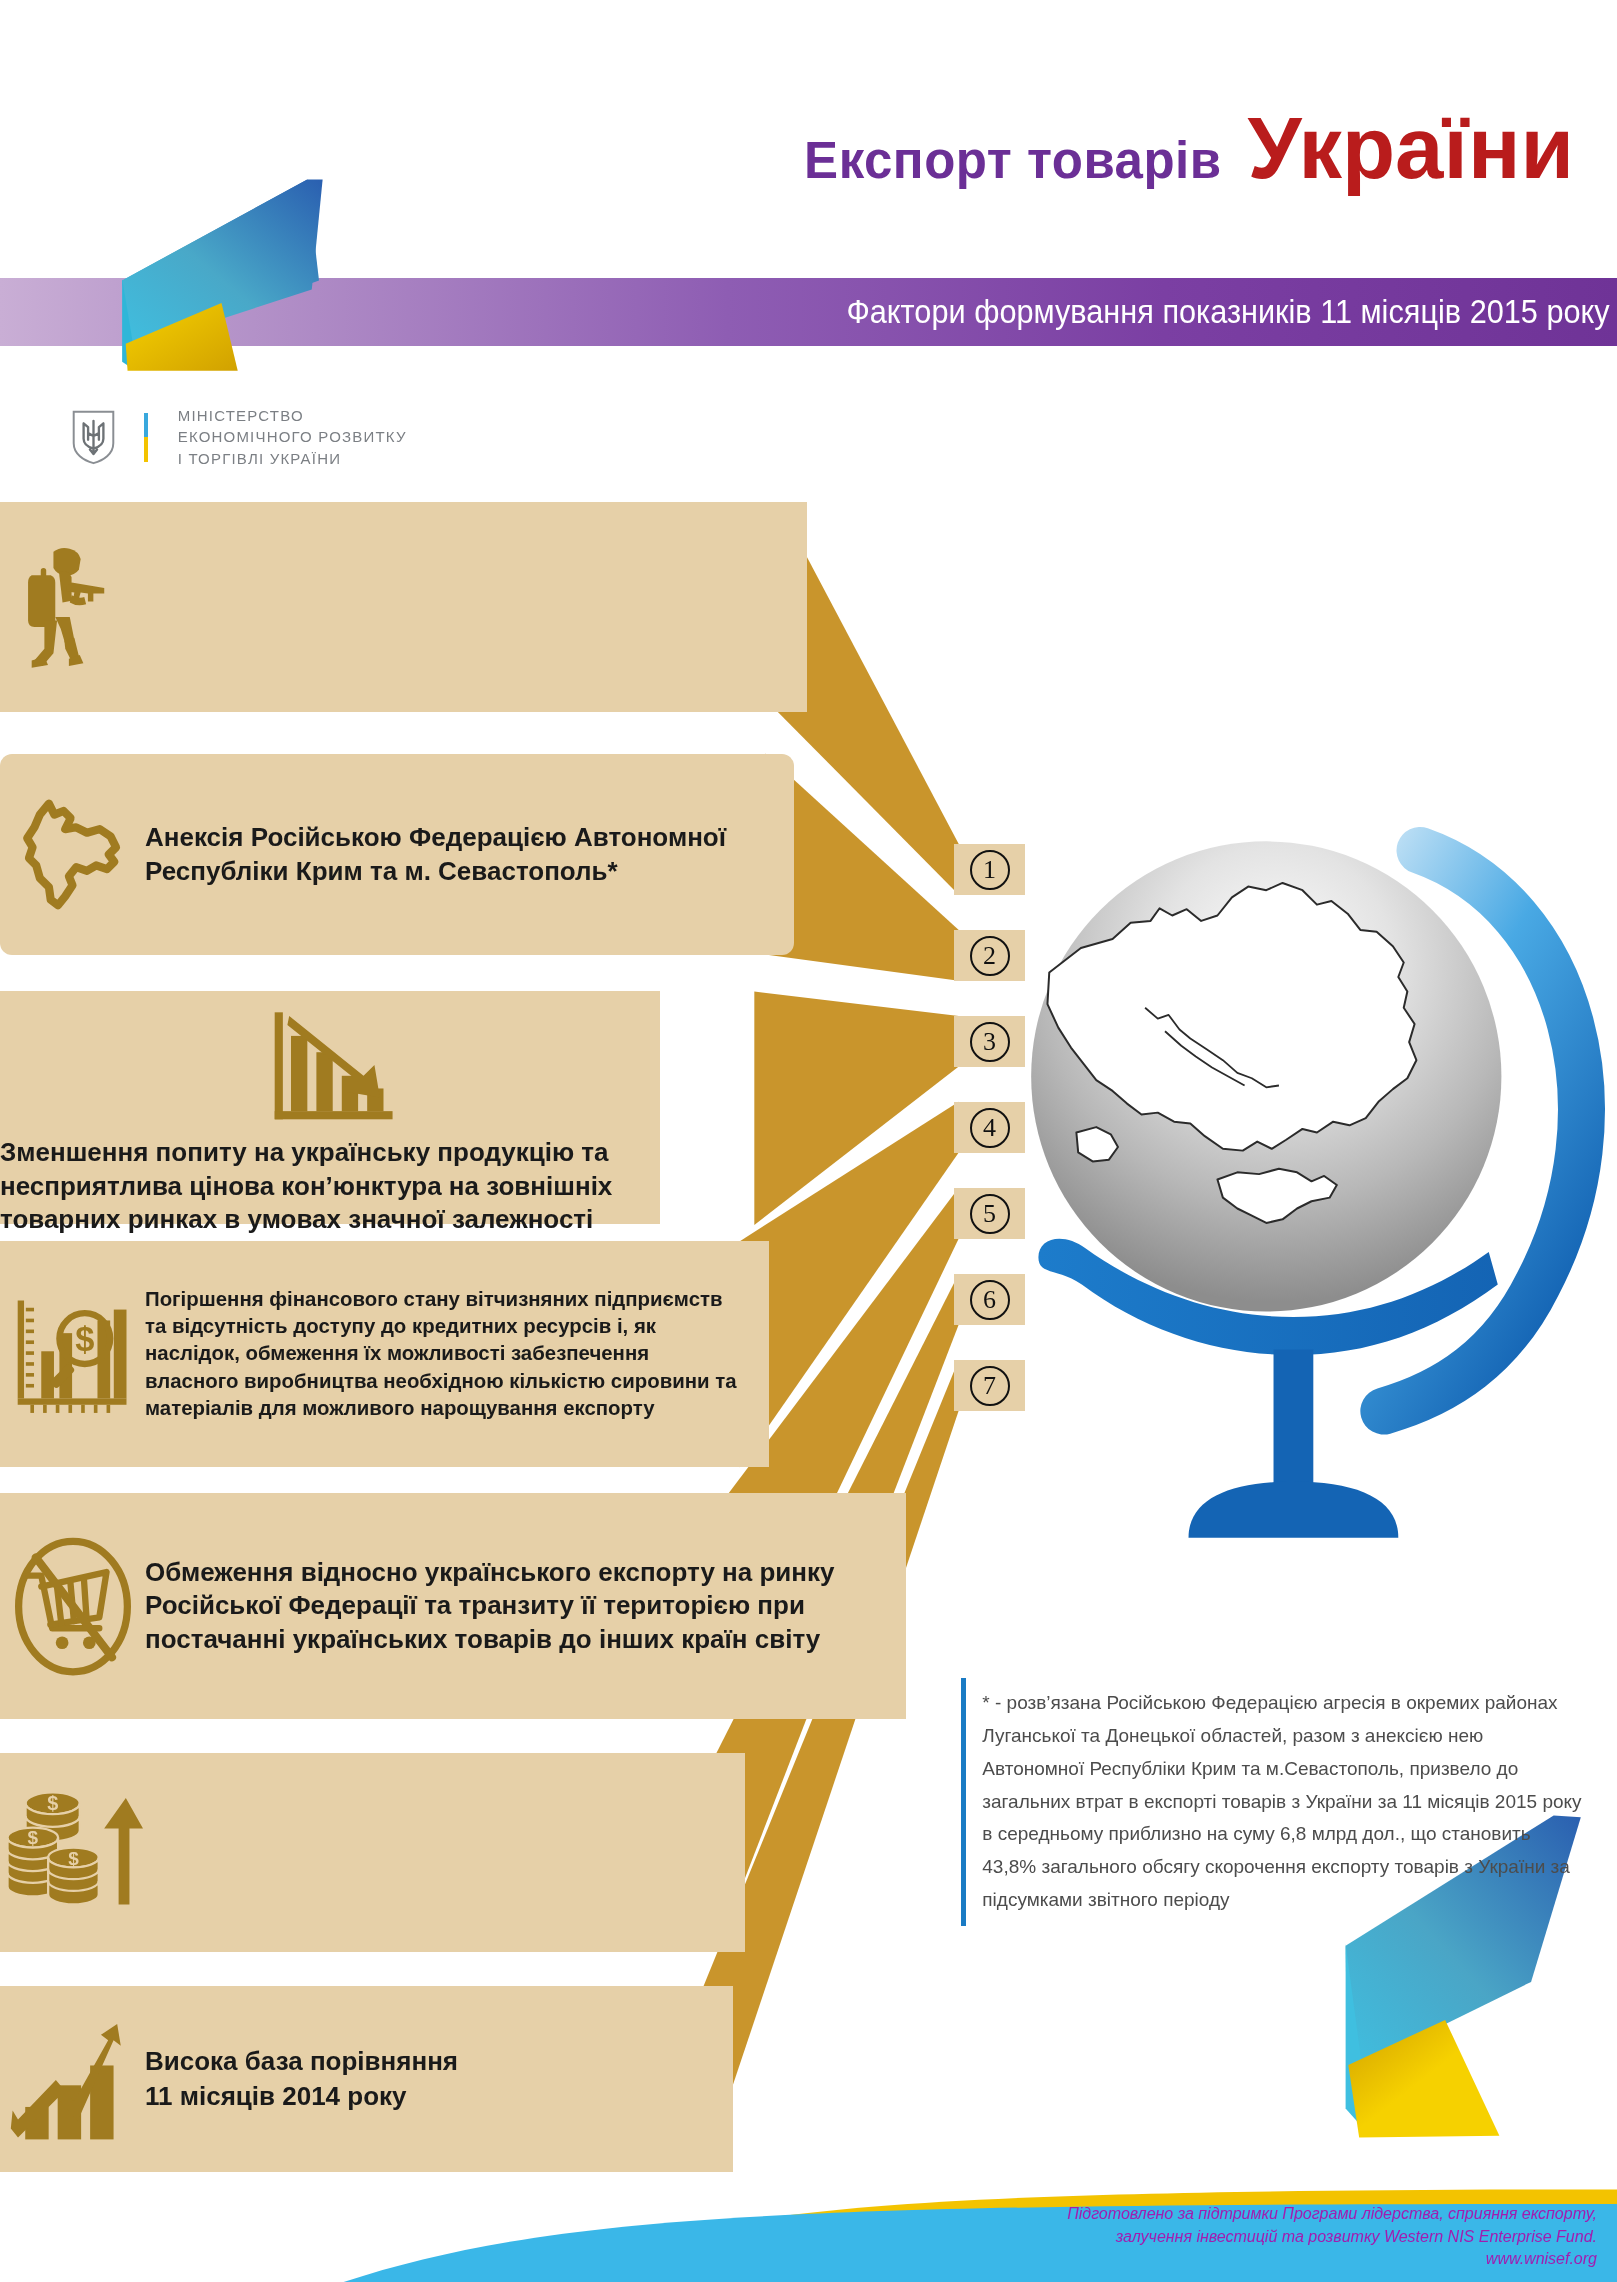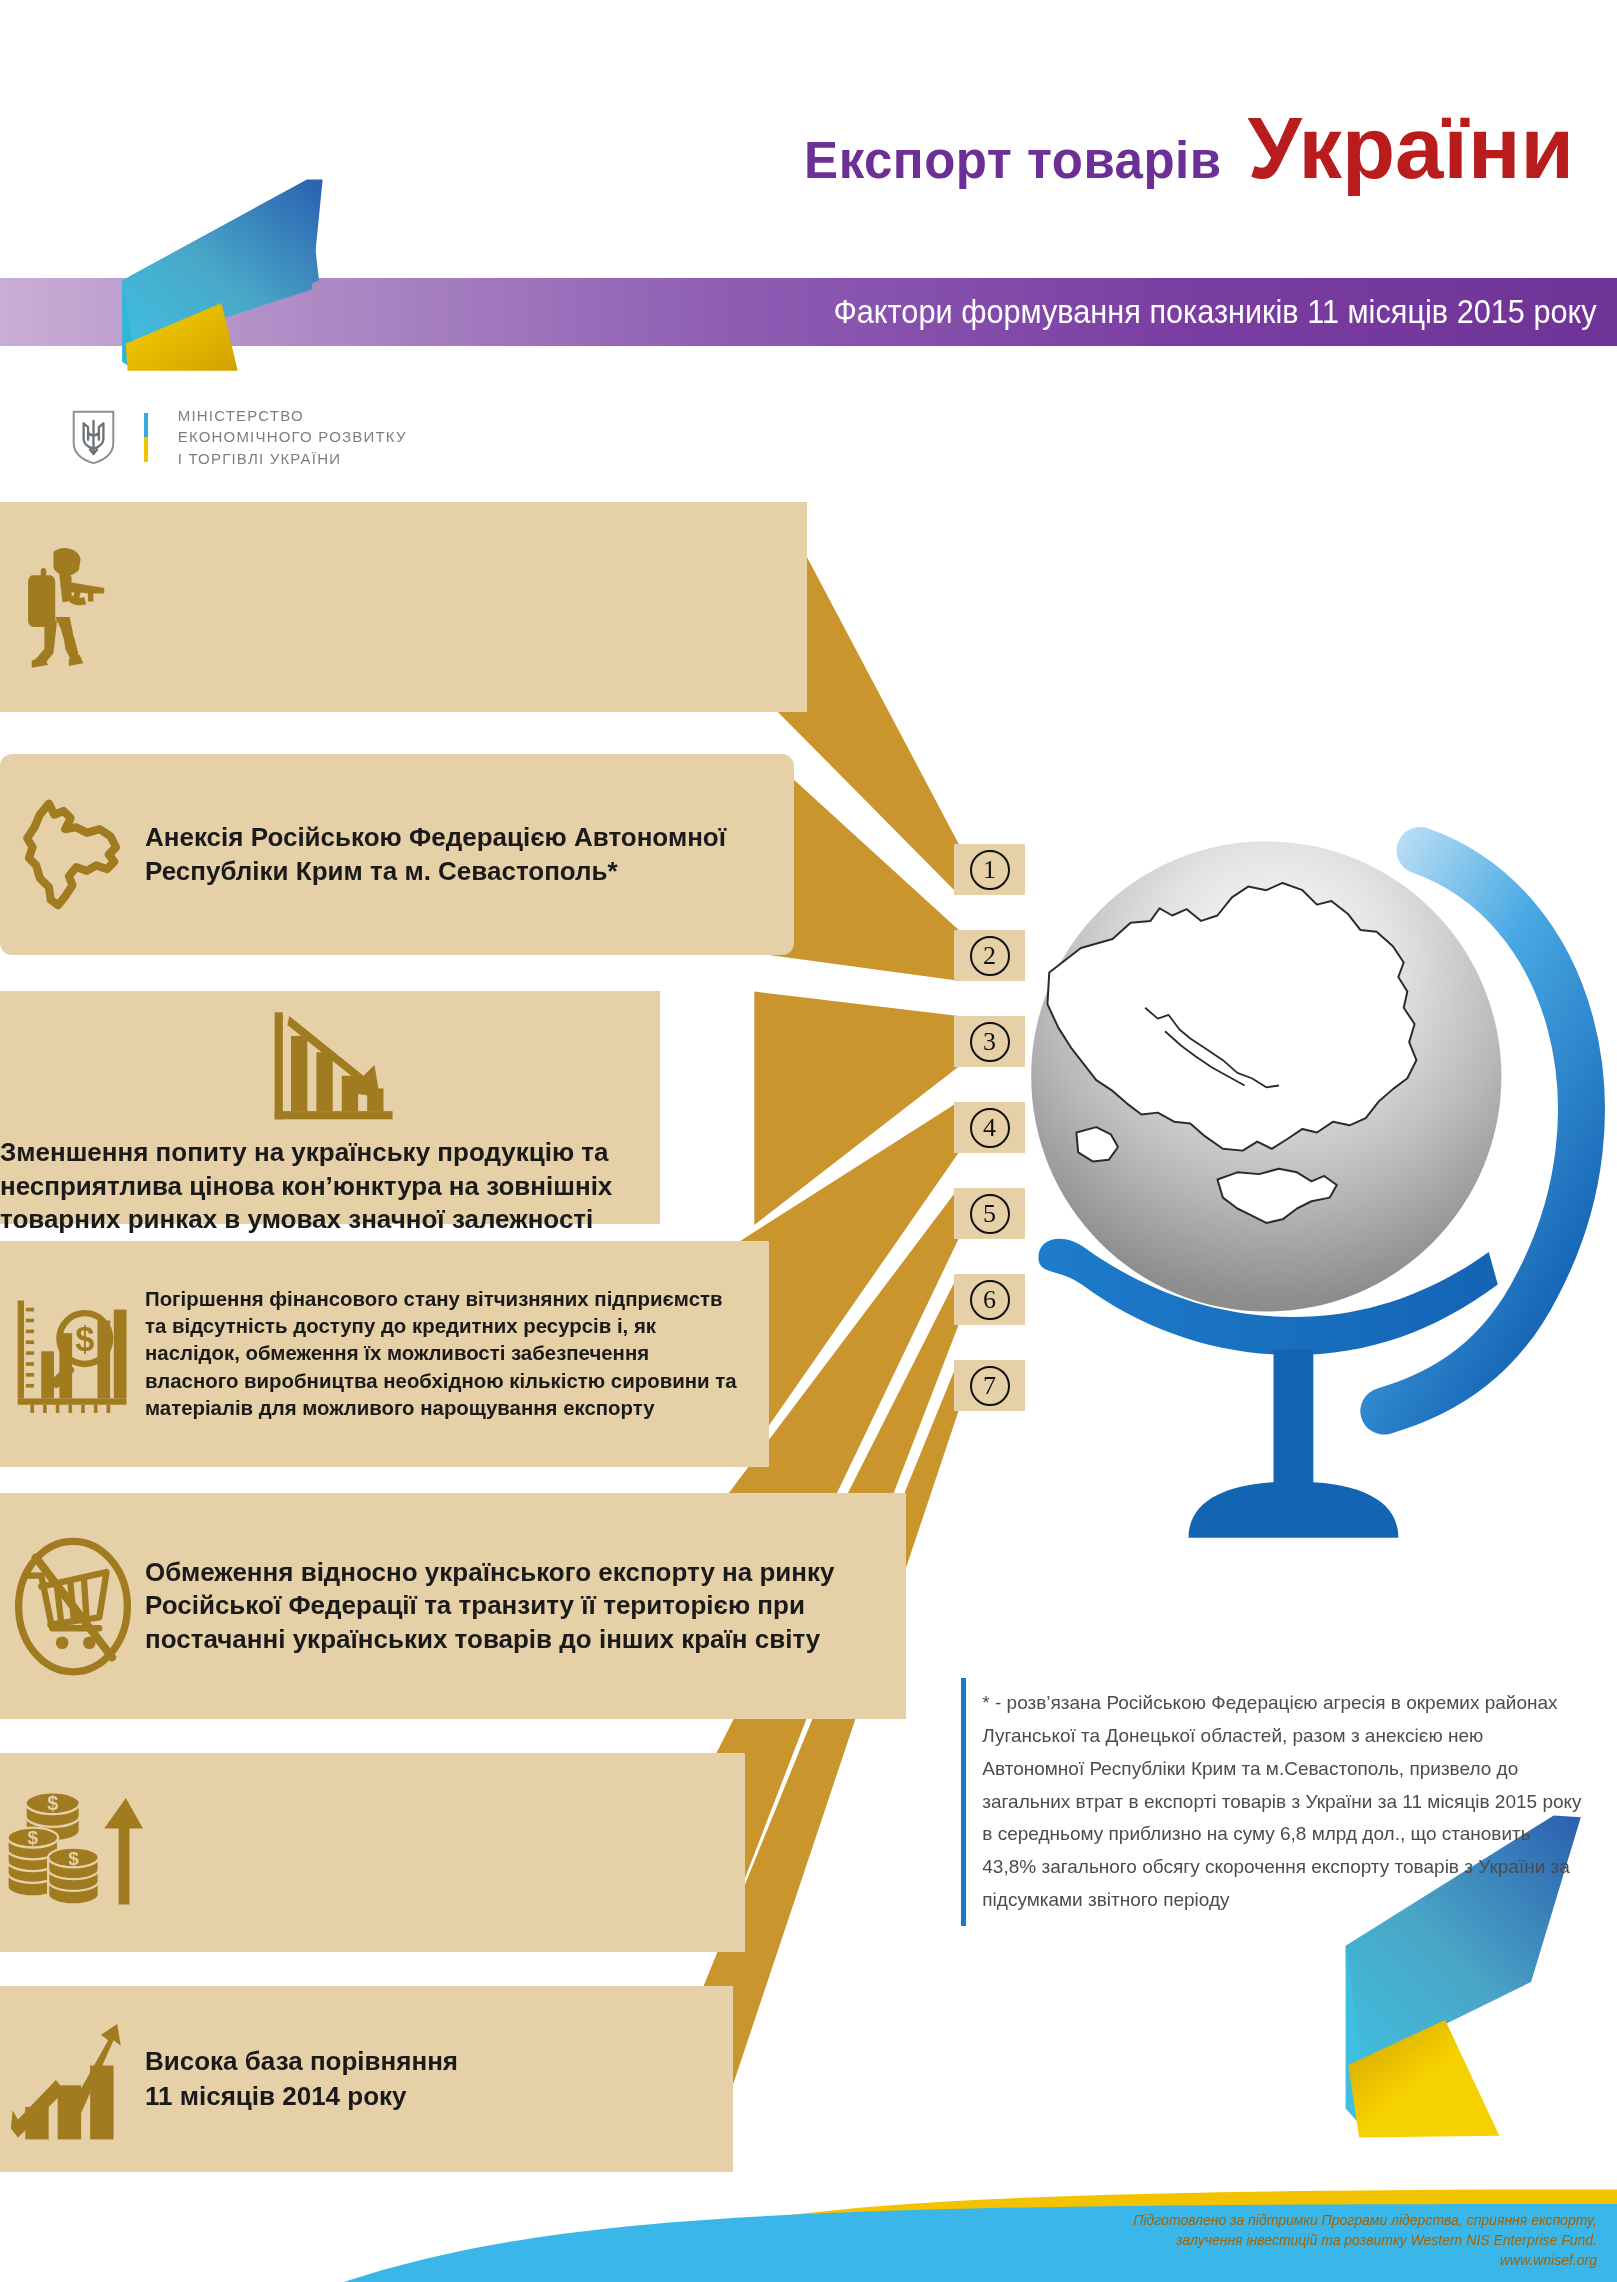--- a/index.html
+++ b/index.html
@@ -21,21 +21,21 @@
     font-size:87px; font-weight:bold; color:#b91c1c; letter-spacing:0px;margin-left:26px;
   }
 
   #purple-band {
     position:absolute; left:0; top:278px; width:1617px; height:68px;
     background:linear-gradient(to right,#c9aed5 0%,#b594c9 14%,#8e5db3 45%,#7b3fa3 72%,#6f3397 100%);
   }
   #subtitle-bar {
     position:absolute; left:669px; top:278px; width:948px; height:68px;
     display:flex; align-items:center; justify-content:flex-end;
-    padding-right:20px;
+    padding-right:7px;
   }
   #subtitle-bar span {
     color:#ffffff; font-size:33px; white-space:nowrap;
     transform:scaleX(.93); transform-origin:right center;
   }
 
   
   #header-ribbon { position:absolute; left:86px; top:172px; width:289px; height:199px; }
 
   
@@ -100,21 +100,21 @@
     border-left:5.4px solid #1a7bc4; padding:9px 0 9px 16.3px;
     font-size:19px; line-height:1.73; color:#4c4c4c;
     z-index:7;
   }
 
   
   #bottom-ribbon { position:absolute; right:0px; bottom:83px; width:389px; height:389px; z-index:3; }
   #bottom-waves { position:absolute; left:0; bottom:0; width:1617px; height:118px; z-index:2; }
   #footer-credit {
     position:absolute; right:20px; bottom:11px; width:688px; text-align:right;
-    font-size:14px; line-height:1.42; color:#a16207; font-style:italic; z-index:8;
+    font-size:16px; line-height:1.42; color:#a21caf; font-style:italic; z-index:8;
   }
   #footer-credit .line3 { }
 </style>
 </head>
 <body>
 
 <div id="header-title">
   <span class="t-small">Експорт товарів</span><span class="t-big">України</span>
 </div>
 

